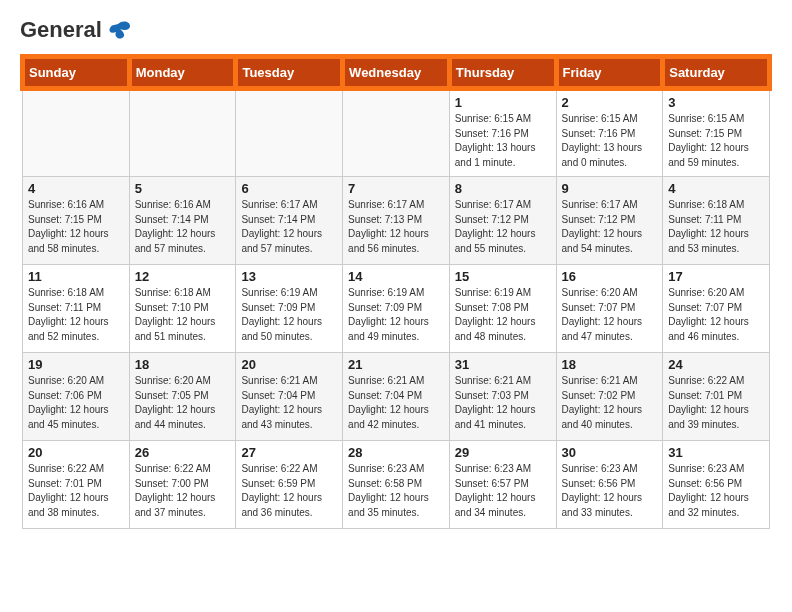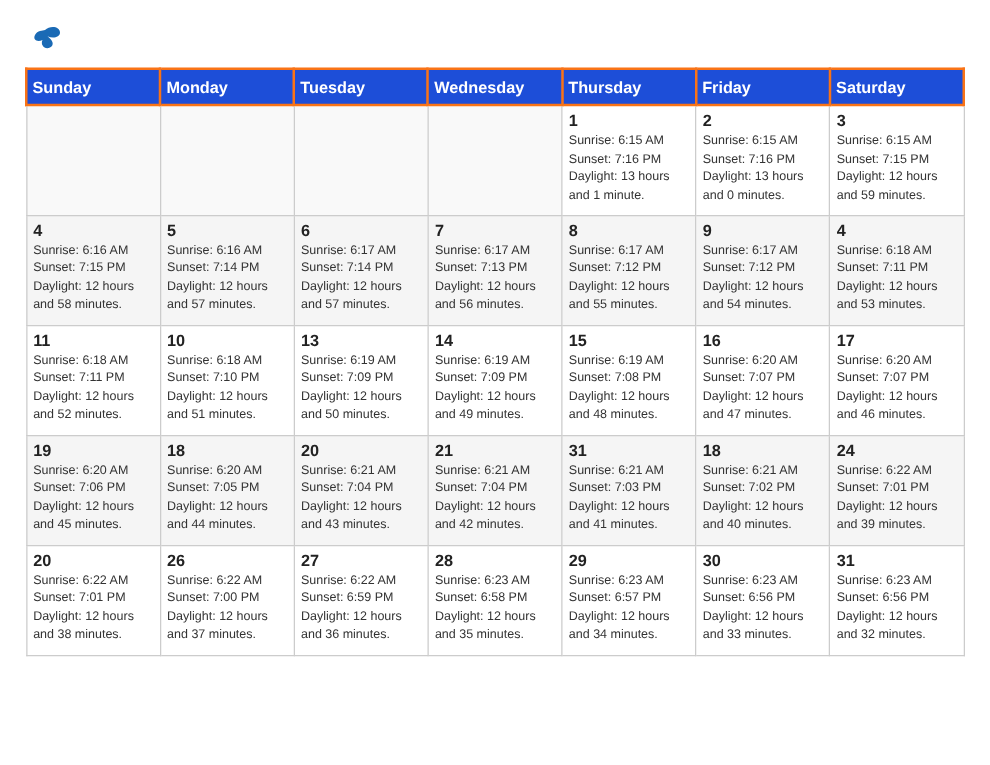--- a/index.html
+++ b/index.html
@@ -48,27 +48,27 @@
     .location-subtitle {
       font-size: 15px;
       color: #555;
     }
     table {
       width: 100%;
       border-collapse: collapse;
       table-layout: fixed;
     }
     .day-header {
-      background-color: #1d4ed8;
+      background-color: #c2410c;
       color: #fff;
       font-size: 13px;
       font-weight: bold;
       padding: 6px 4px;
       text-align: left;
-      border: 2px solid #f97316;
+      border: 5px solid #f97316;
     }
     .cal-cell {
       vertical-align: top;
       padding: 4px 5px;
       font-size: 10.5px;
       color: #333;
       border: 1px solid #ccc;
       height: 88px;
       background: #fff;
     }
@@ -95,20 +95,21 @@
     }
   </style>
 </head>
 <body>
 
 <div class="page">
   <div class="header">
     <div class="logo-area">
       <div>
         <div style="display:flex;align-items:center;">
+          <span class="logo-text logo-general">General</span>
           <svg class="logo-icon" viewBox="0 0 28 28" xmlns="http://www.w3.org/2000/svg">
             <path d="M14 8 C18 4, 26 5, 26 10 C26 14, 20 15, 16 13 C20 16, 22 20, 18 22 C14 24, 10 20, 12 16 C8 18, 4 16, 6 12 C8 8, 12 9, 14 8Z" fill="#1a6ab5"></path>
           </svg>
         </div>
       </div>
     </div>
     <div class="title-area">
       <div class="month-title"></div>
       <div class="location-subtitle"></div>
     </div>
@@ -207,21 +208,21 @@
         </tr>
         <tr>
           <td class="cal-cell">
             <span class="day-num">11</span>
             <div class="cell-info" style="white-space: pre-line;">Sunrise: 6:18 AM
 Sunset: 7:11 PM
 Daylight: 12 hours
 and 52 minutes.</div>
           </td>
           <td class="cal-cell">
-            <span class="day-num">10</span>
+            <span class="day-num">12</span>
             <div class="cell-info" style="white-space: pre-line;">Sunrise: 6:18 AM
 Sunset: 7:10 PM
 Daylight: 12 hours
 and 51 minutes.</div>
           </td>
           <td class="cal-cell">
             <span class="day-num">13</span>
             <div class="cell-info" style="white-space: pre-line;">Sunrise: 6:19 AM
 Sunset: 7:09 PM
 Daylight: 12 hours

